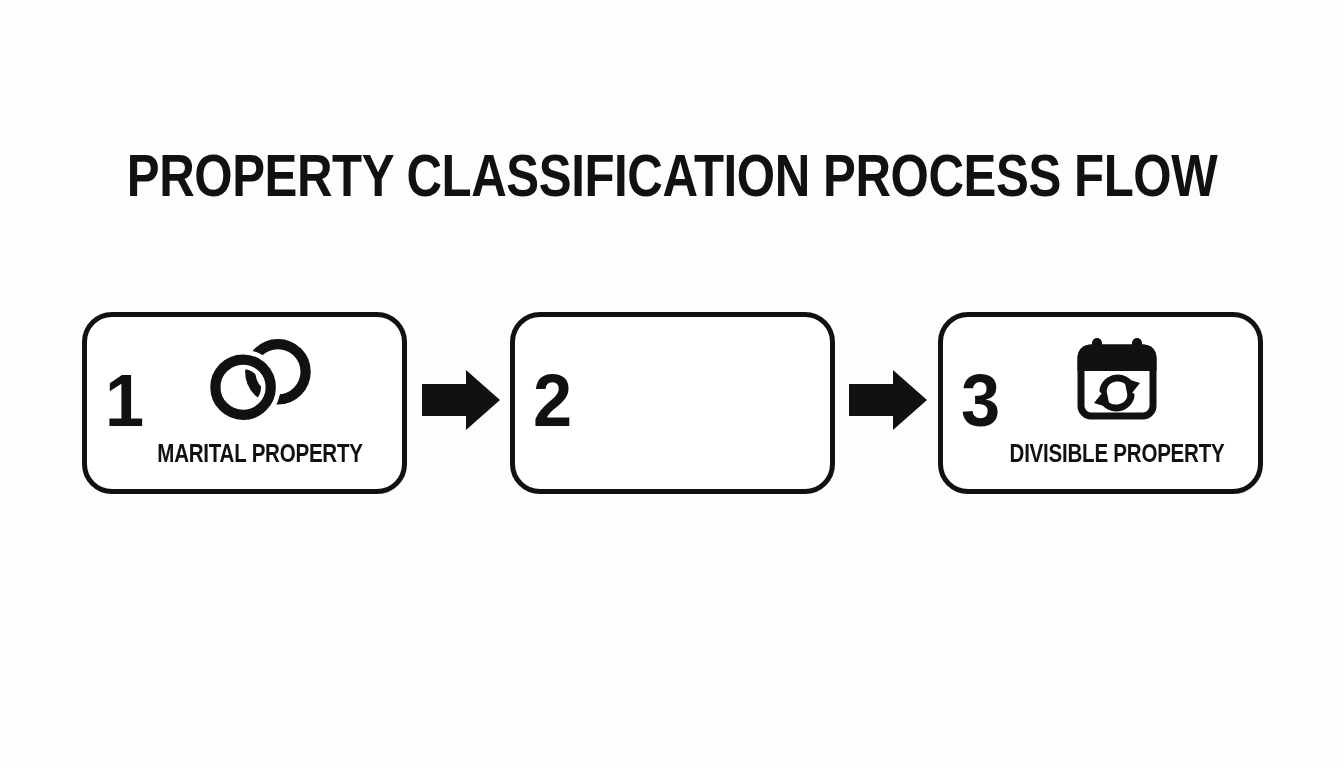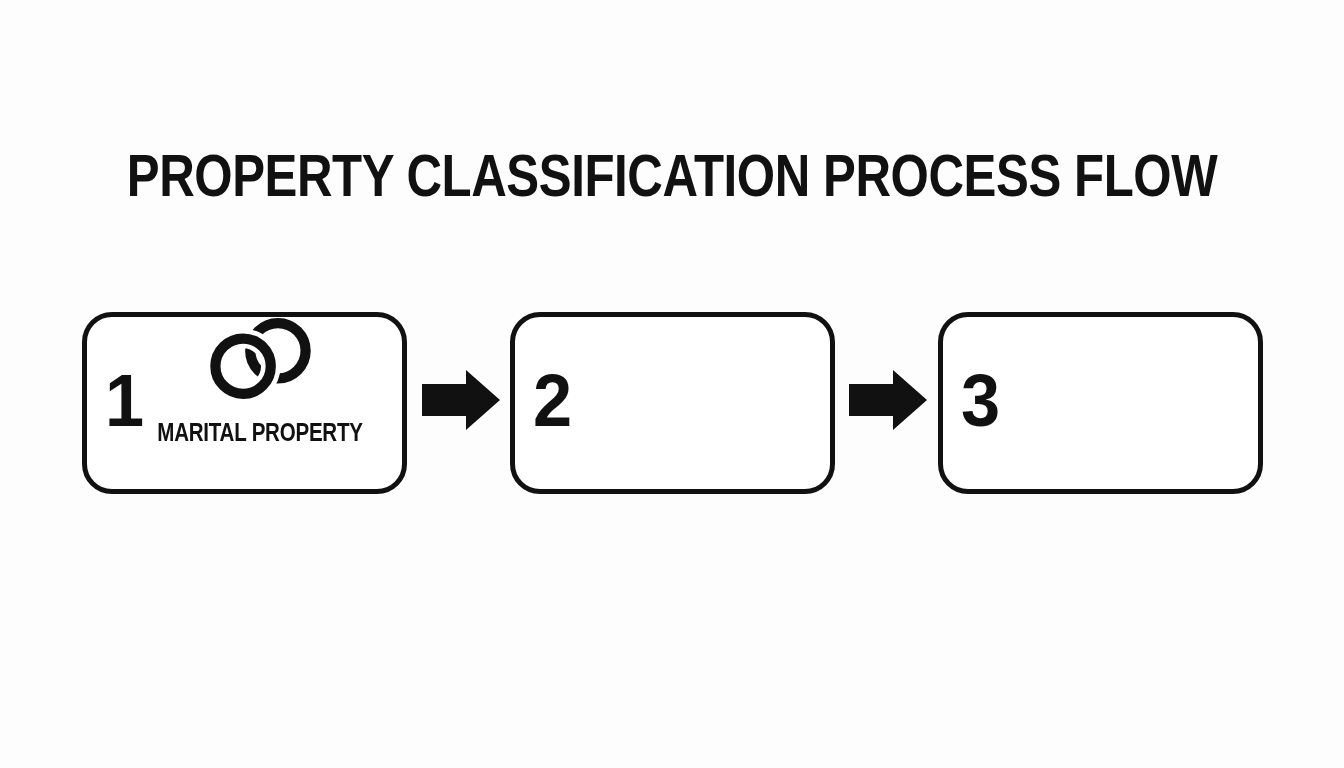--- a/index.html
+++ b/index.html
@@ -56,20 +56,21 @@
   }
   .content{
     position:absolute;
     left:34px;
     right:2px;
     top:0;
     bottom:0;
     display:flex;
     flex-direction:column;
     align-items:center;
+    padding-top:21px;
   }
   .icon-slot{
     height:84px;
     display:flex;
     align-items:center;
     justify-content:center;
   }
   .icon-slot svg{display:block;}
   .label{
     margin-top:16px;
@@ -124,16 +125,31 @@
     </div>
 
     <span class="arrow arrow-2">
       <svg viewBox="0 0 78 66" aria-hidden="true">
         <polygon points="0,17 44,17 44,3 78,33 44,63 44,49 0,49" fill="#111111"></polygon>
       </svg>
     </span>
 
     <div class="step step-3">
       <span class="num">3</span>
+      <div class="content">
+        <span class="icon-slot">
+          <svg width="84" height="84" viewBox="0 0 84 84" aria-hidden="true">
+            <rect x="17" y="0" width="10" height="17" rx="5" fill="#111111"></rect>
+            <rect x="57" y="0" width="10" height="17" rx="5" fill="#111111"></rect>
+            <rect x="6" y="10" width="72" height="68" rx="10" fill="#ffffff" stroke="#111111" stroke-width="7"></rect>
+            <path d="M2.5 33 V21 Q2.5 6.5 17 6.5 H67 Q81.5 6.5 81.5 21 V33 Z" fill="#111111"></path>
+            <path d="M28 52 A 15 15 0 0 1 56 48" fill="none" stroke="#111111" stroke-width="7" stroke-linecap="round"></path>
+            <polygon points="49,40 65,45 53,60" fill="#111111"></polygon>
+            <path d="M56 58 A 15 15 0 0 1 28 62" fill="none" stroke="#111111" stroke-width="7" stroke-linecap="round"></path>
+            <polygon points="35,70 19,65 31,50" fill="#111111"></polygon>
+          </svg>
+        </span>
+        <span class="label">DIVISIBLE PROPERTY</span>
+      </div>
     </div>
 
   </section>
 </main>
 
 </body></html>

